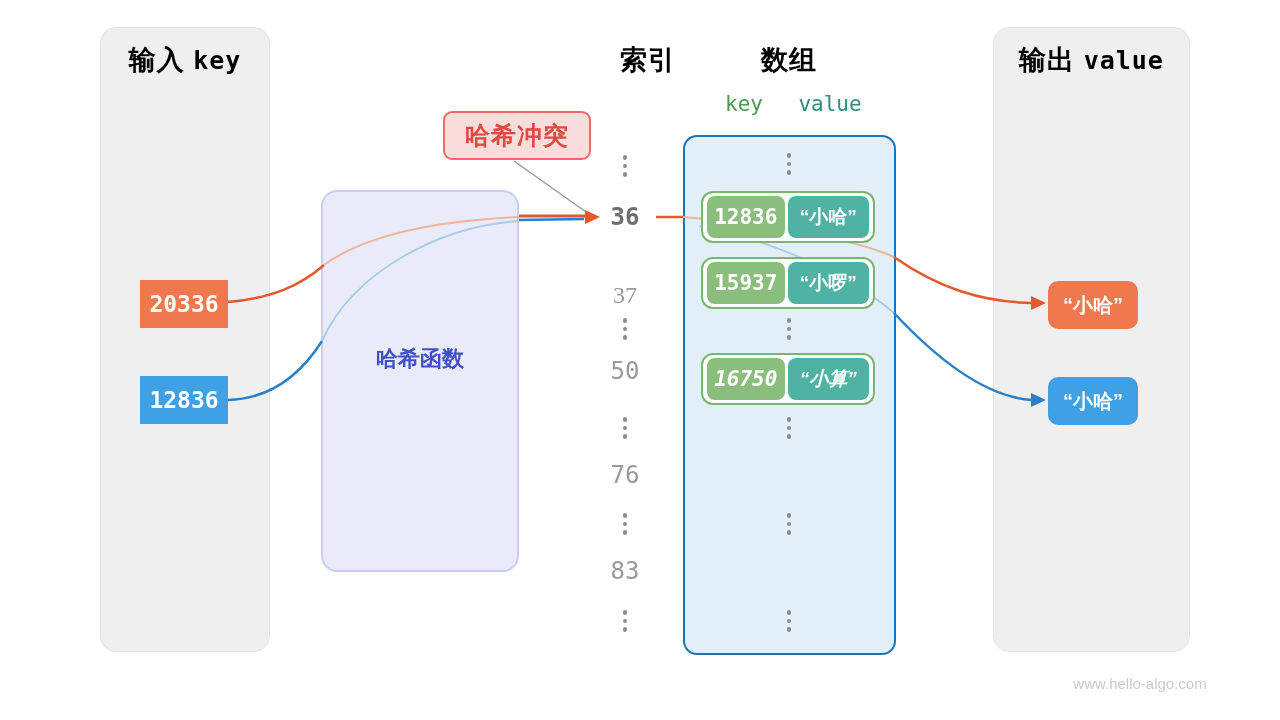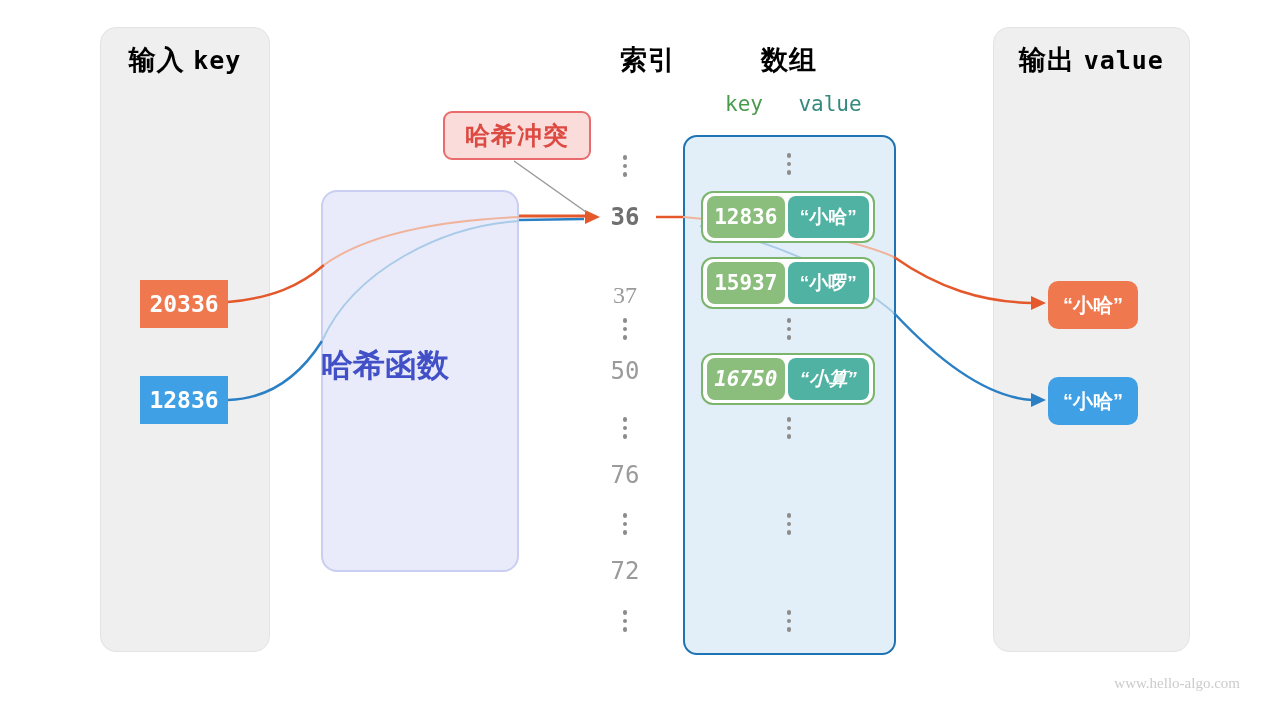--- a/index.html
+++ b/index.html
@@ -24,22 +24,22 @@
   .pill.orange{background:#f0784f;}
   .pill.blue{background:#3fa0e5;}
   .out-pill{position:absolute;left:1048px;width:90px;height:48px;border-radius:10px;color:#fff;
             display:flex;align-items:center;justify-content:center;font-size:20px;font-weight:bold;z-index:3;}
   .out-pill.orange{background:#f0784f;}
   .out-pill.blue{background:#3fa0e5;}
 
   
   .hash-box{position:absolute;left:321px;top:190px;width:198px;height:382px;background:#e9ebfb;
             border:2px solid #c9cef2;border-radius:16px;box-sizing:border-box;z-index:1;}
-  .hash-title{position:absolute;left:321px;top:344px;width:198px;text-align:left;
-              font-size:32px;font-weight:bold;color:#4150c7;z-index:3;}
+  .hash-title{position:absolute;left:321px;top:344px;width:198px;text-align:center;
+              font-size:22px;font-weight:bold;color:#4150c7;z-index:3;}
   .hash-formula{position:absolute;left:321px;top:393px;width:198px;text-align:center;
                 font-size:21px;color:#3a5bc8;z-index:3;}
 
   
   .collision{position:absolute;left:443px;top:111px;width:148px;height:49px;background:#fadcdb;
              border:2px solid #e96b6b;border-radius:9px;box-sizing:border-box;z-index:3;
              display:flex;align-items:center;justify-content:center;
              font-size:25px;font-weight:bold;color:#dc4a42;letter-spacing:1px;}
 
   
@@ -58,22 +58,22 @@
   .kv-header.v{left:794px;width:72px;color:#35897d;}
 
   .row{position:absolute;left:701px;width:174px;height:52px;background:#ffffff;border:2px solid #7bb56d;
        border-radius:12px;box-sizing:border-box;display:flex;gap:3px;padding:3px 4px;z-index:3;}
   .cell{border-radius:8px;color:#fff;display:flex;align-items:center;justify-content:center;}
   .cell.k{flex:78;background:#8bbd7c;font-family:"DejaVu Sans Mono",monospace;font-weight:bold;font-size:21px;}
   .cell.v{flex:82;background:#4fb2a3;font-size:19px;font-weight:bold;}
 
   .curves{position:absolute;left:0;top:0;z-index:2;pointer-events:none;}
 
-  .watermark{position:absolute;left:1040px;top:675px;width:200px;text-align:right;
-             font-family:Liberation Serif, serif;font-size:15px;color:#cbcbcb;z-index:3;}
+  .watermark{position:absolute;left:1040px;top:675px;width:200px;text-align:center;
+             font-family:Liberation Sans, sans-serif;font-size:15px;color:#cbcbcb;z-index:3;}
 </style>
 </head>
 <body>
 
 <div class="canvas">
 
   <div class="panel left"></div>
   <div class="panel right"></div>
 
   <div class="hash-box"></div>
@@ -144,21 +144,21 @@
       <i></i>
       <i></i>
       <i></i>
     </div>
   <div class="idx mono" style="top:461px;">76</div>
   <div class="vdots" style="left:595px;top:513px;">
       <i></i>
       <i></i>
       <i></i>
     </div>
-  <div class="idx mono" style="top:557px;">72</div>
+  <div class="idx mono" style="top:557px;">83</div>
   <div class="vdots" style="left:595px;top:610px;">
       <i></i>
       <i></i>
       <i></i>
     </div>
 
   <div class="kv-header k mono">key</div>
   <div class="kv-header v mono">value</div>
 
   <div class="vdots" style="left:759px;top:153px;">

